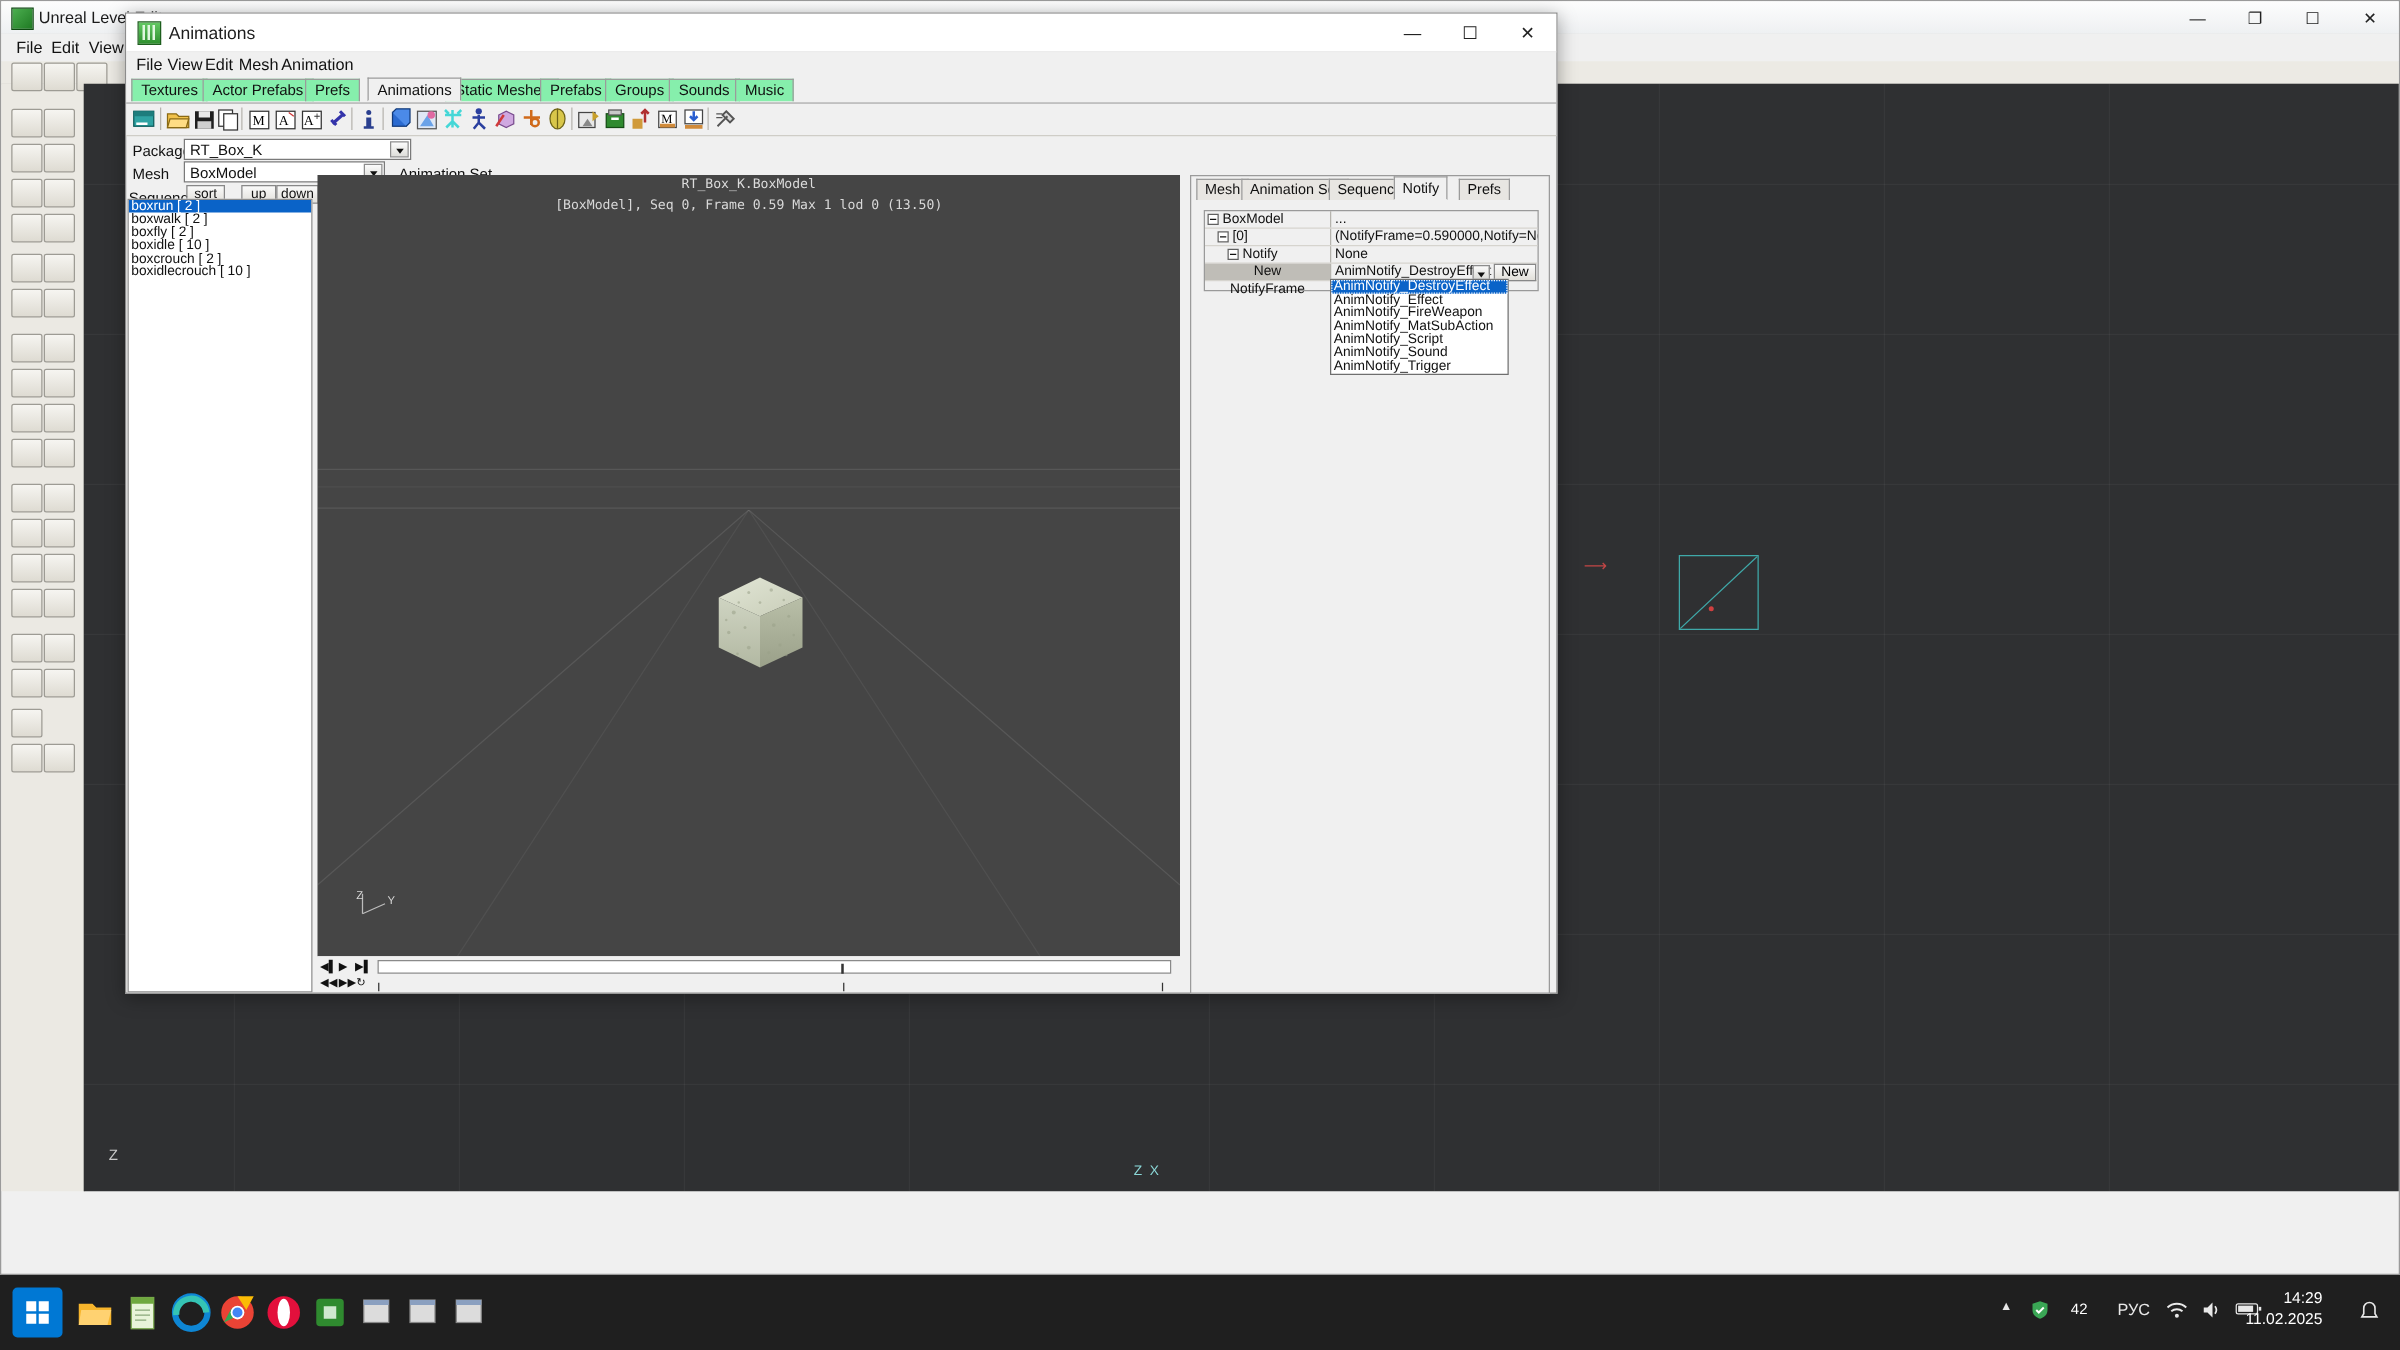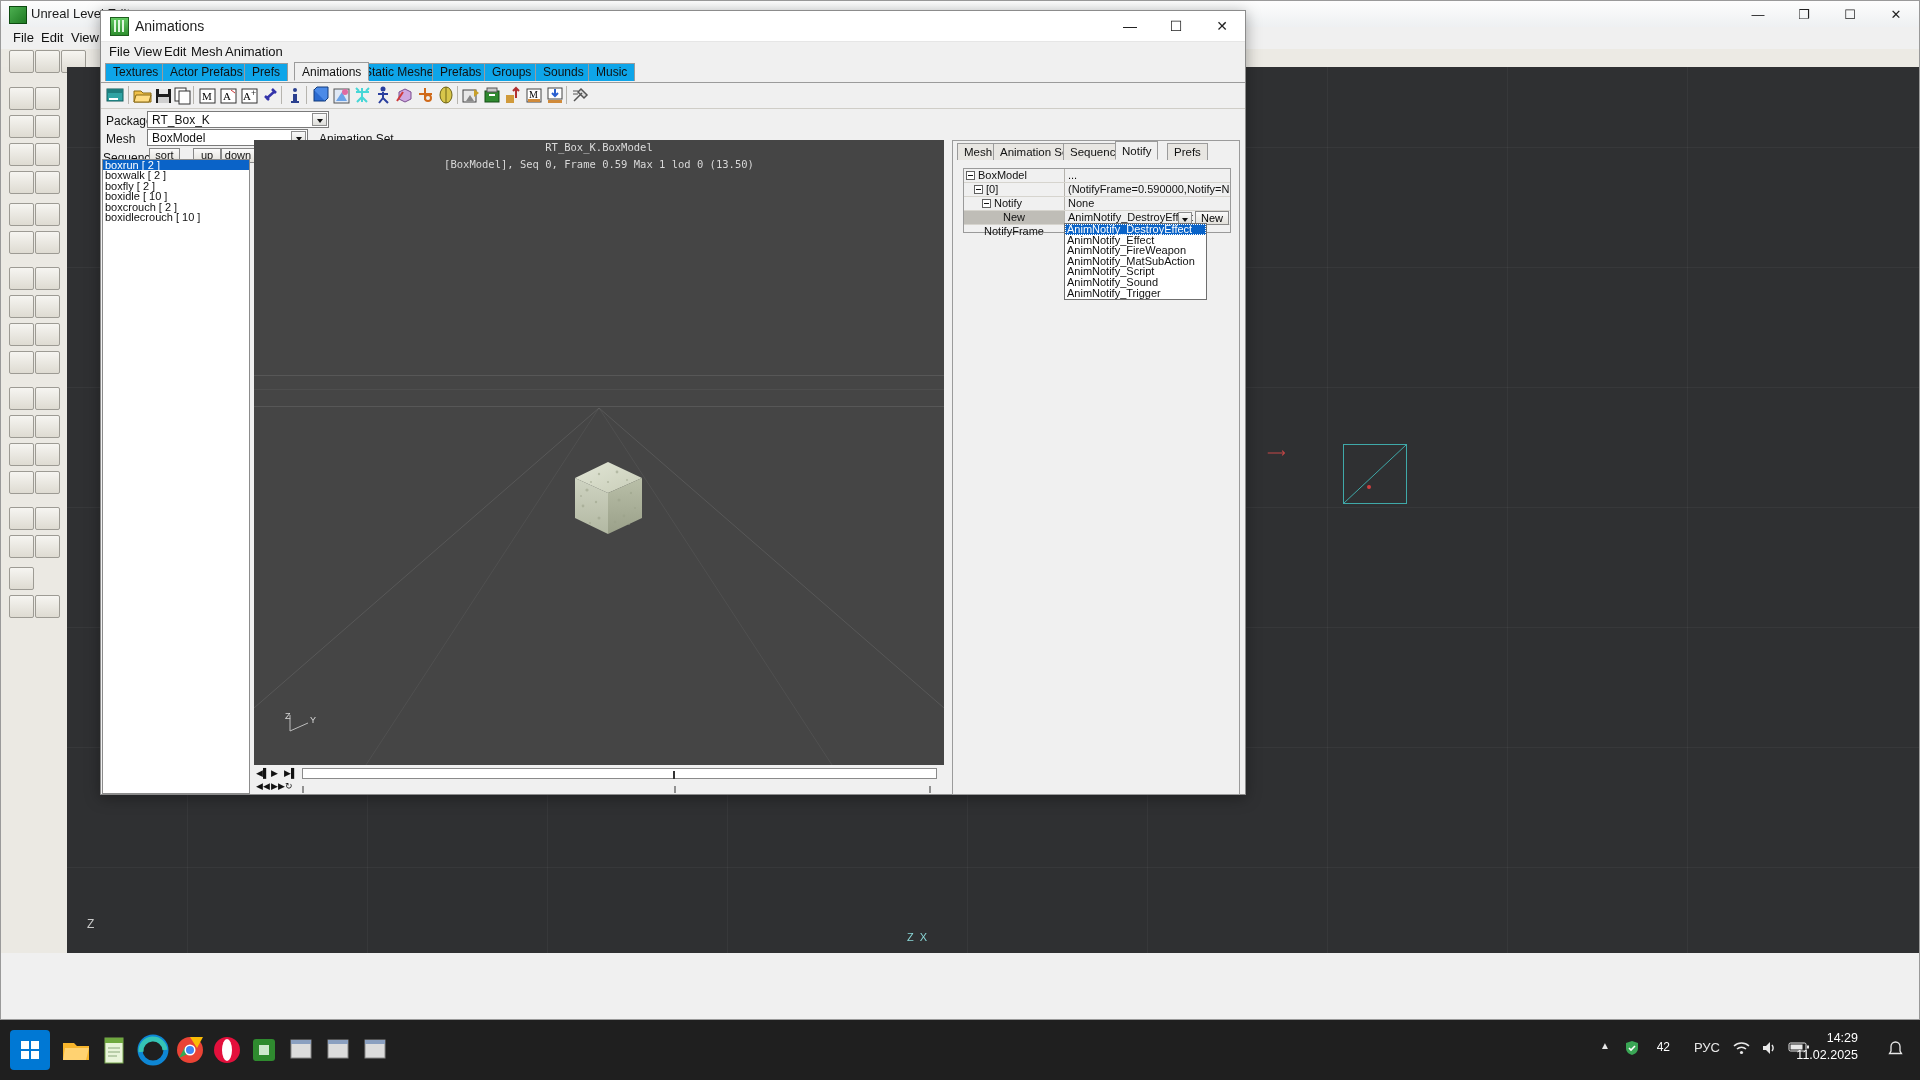--- a/index.html
+++ b/index.html
@@ -31,21 +31,21 @@
       linear-gradient(#63c963,#2e8f2e);border:1px solid #1d5e1d;}
   #anim-icon:after{content:"";position:absolute;left:3px;top:2px;width:2px;height:12px;background:#dff7df;box-shadow:4px 0 0 #dff7df,8px 0 0 #dff7df;}
   #anim-title{position:absolute;left:34px;top:7px;font-size:14px;color:#1d1d1d;}
   .anim-winbtn{position:absolute;top:0;width:46px;height:30px;display:flex;align-items:center;justify-content:center;color:#222;font-size:14px;}
   .anim-winbtn.min{right:92px;} .anim-winbtn.max{right:46px;} .anim-winbtn.cls{right:0;}
 
   #anim-menubar{position:relative;height:21px;background:#f0f0f0;}
   .am{position:absolute;top:2px;font-size:13px;color:#111;}
 
   #anim-tabs{position:relative;height:19px;background:#f0f0f0;border-bottom:1px solid #9b9b9b;}
-  .atab{position:absolute;top:0;height:18px;line-height:17px;padding:0 7px;font-size:12px;color:#111;border:1px solid #9b9b9b;border-bottom:none;background:#0ea5e9;box-sizing:border-box;white-space:nowrap;}
+  .atab{position:absolute;top:0;height:18px;line-height:17px;padding:0 7px;font-size:12px;color:#111;border:1px solid #9b9b9b;border-bottom:none;background:#86efac;box-sizing:border-box;white-space:nowrap;}
   .atab.active{background:#f0f0f0;height:19px;top:-1px;line-height:19px;border-bottom:1px solid #f0f0f0;z-index:3;}
 
   #anim-toolbar{position:relative;height:25px;background:#f0f0f0;border-bottom:1px solid #cfcdc7;}
   .tb{position:absolute;top:2px;width:21px;height:21px;box-sizing:border-box;}
   .tbsep{position:absolute;top:3px;width:1px;height:18px;background:#b6b4ae;}
 
   
   .lbl{position:absolute;font-size:12px;color:#111;}
   .combo{position:absolute;height:17px;background:#fff;border:1px solid #7a7a7a;box-sizing:border-box;font-size:12px;color:#111;}
   .combo .ctext{position:absolute;left:4px;top:1px;}

